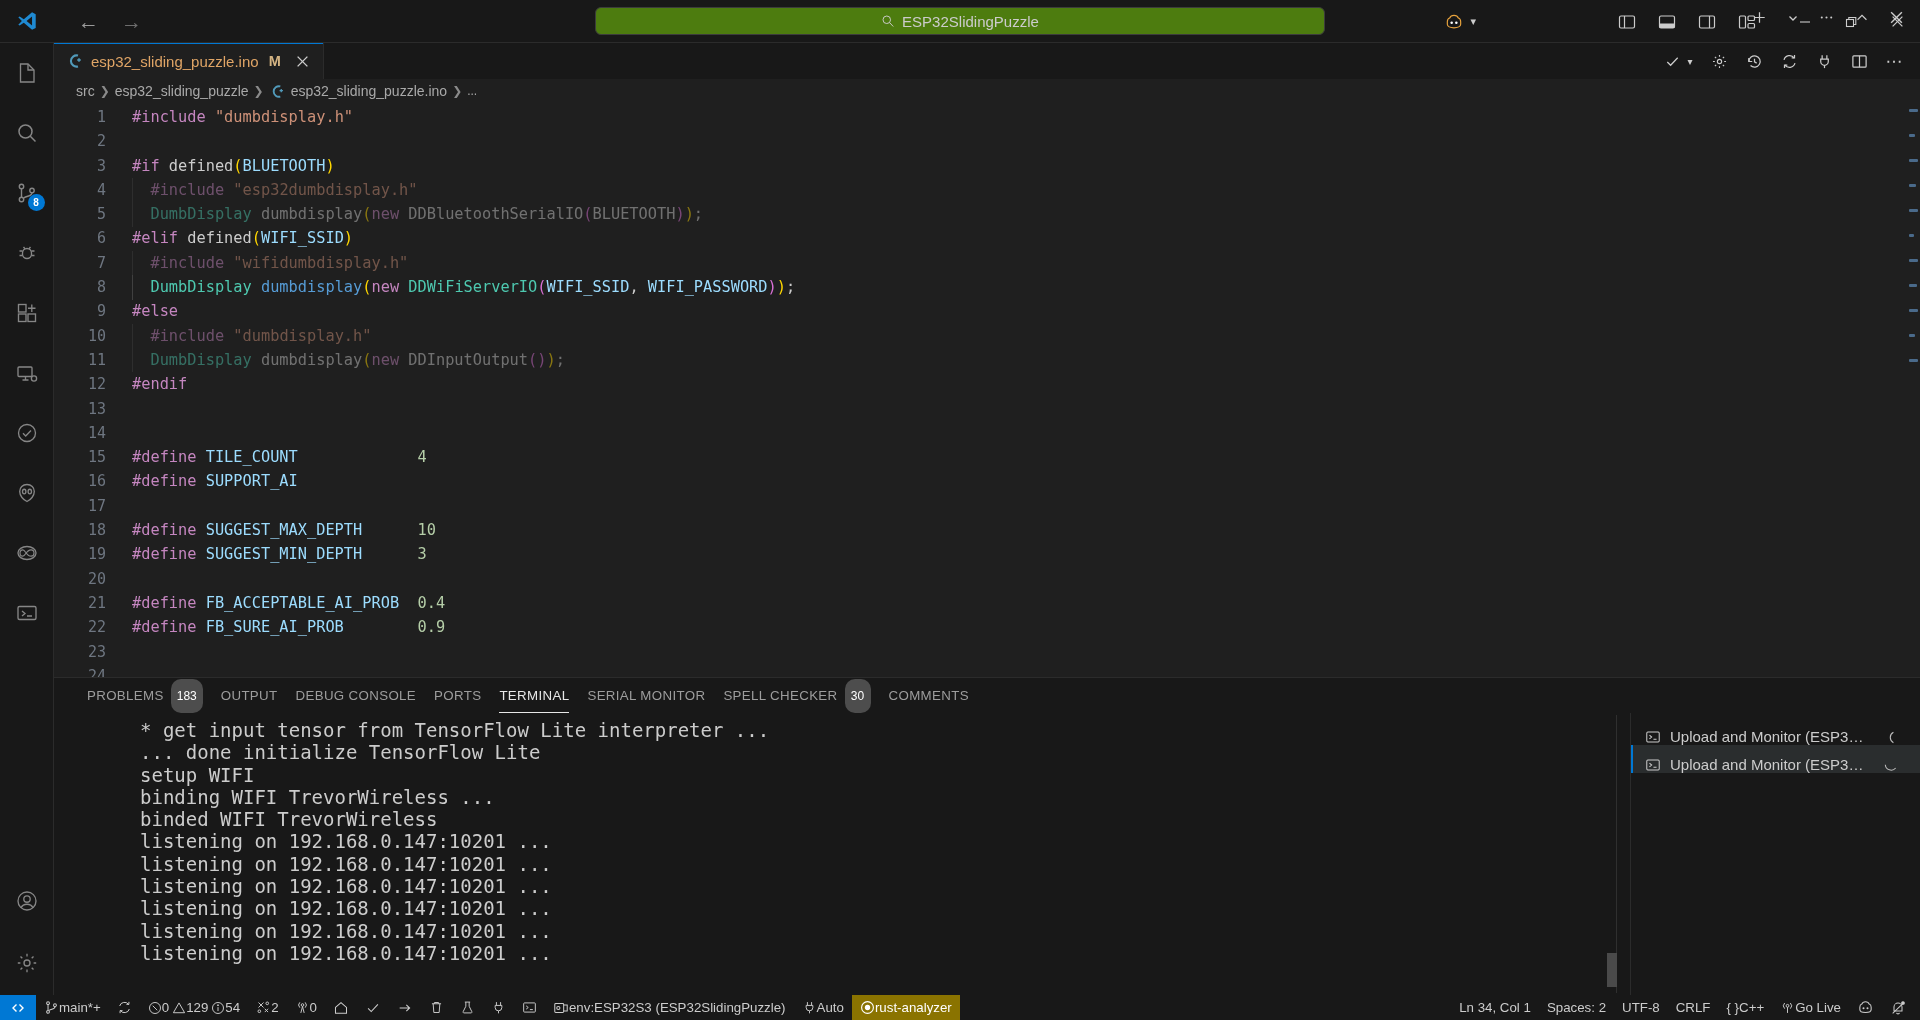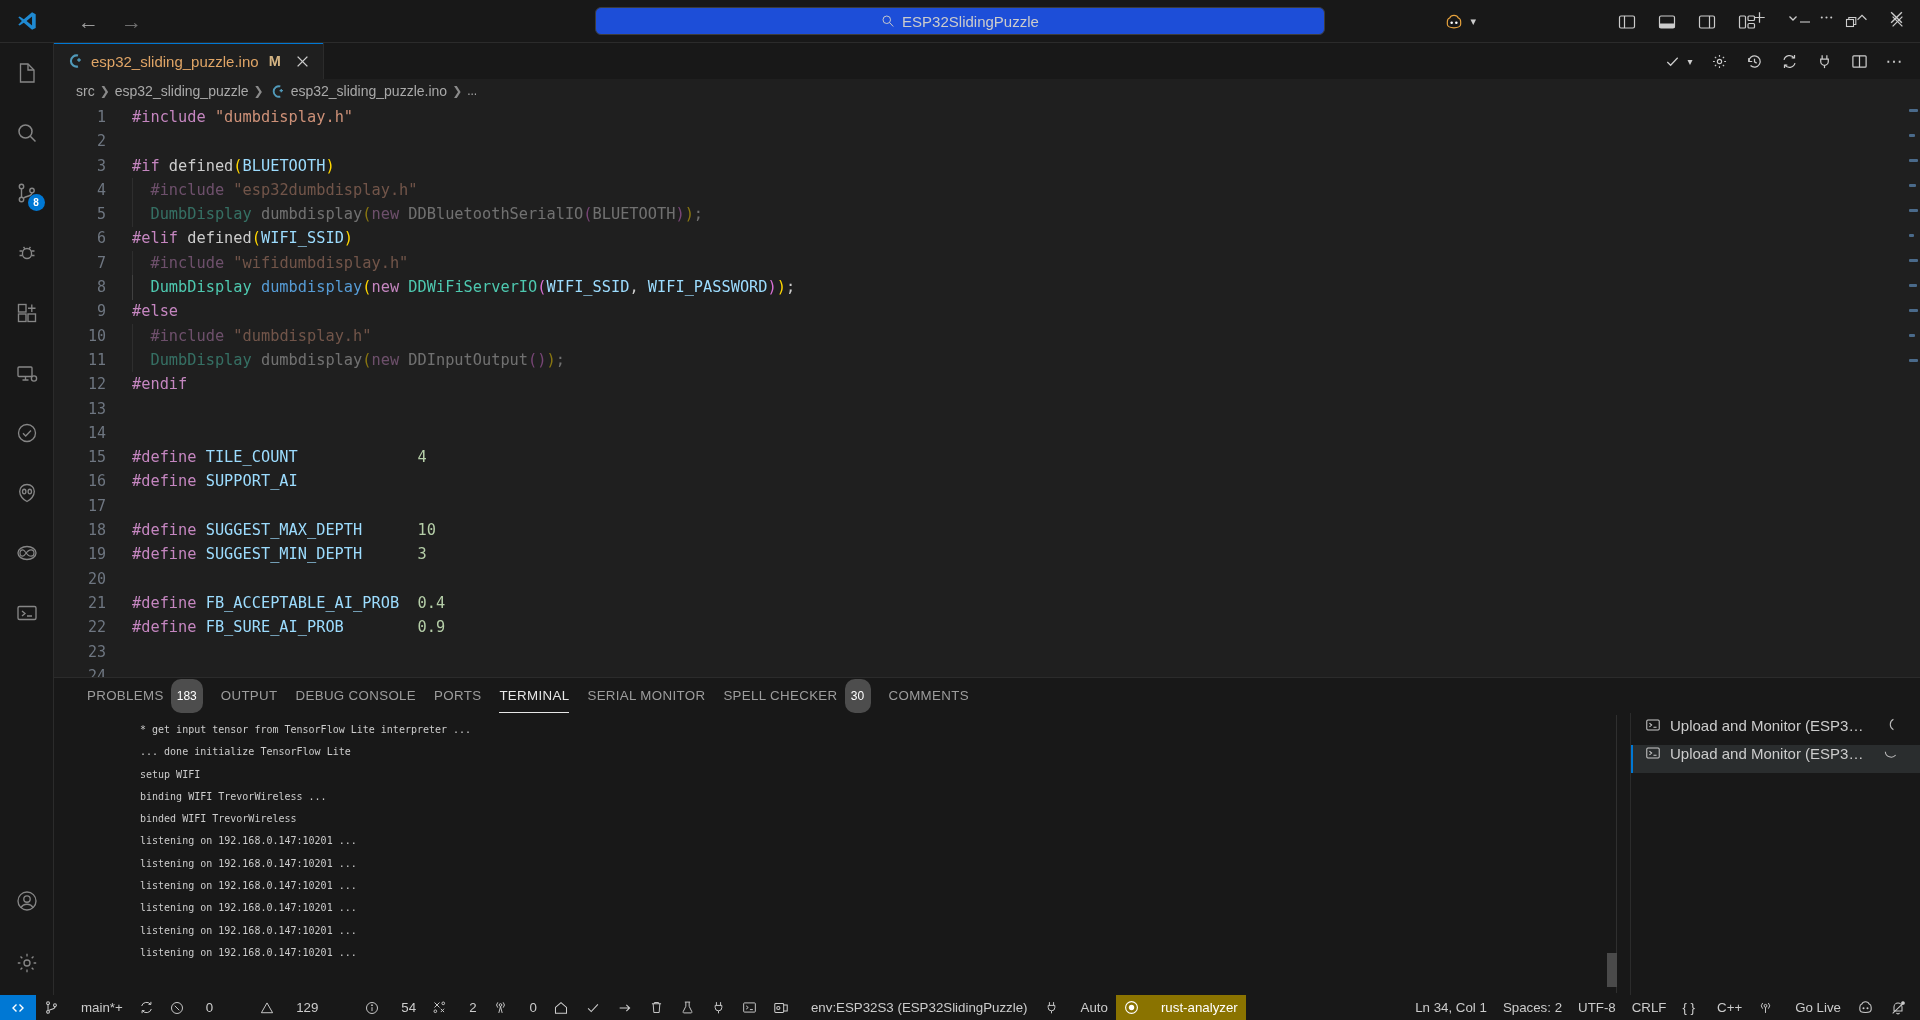--- a/index.html
+++ b/index.html
@@ -22,21 +22,21 @@
   .menu { display: flex; align-items: center; gap: 0px; }
   .menu-item {
     font-size: 16.5px; color: #cccccc; padding: 4px 11px; border-radius: 4px; cursor: default;
     white-space: nowrap;
   }
   .nav-arrows { display: flex; align-items: center; gap: 22px; margin-left: 24px; color: #9a9a9a; }
   .arrow { font-size: 21px; line-height: 1; }
   .arrow.fwd { color: #6e6e6e; }
   .cmdcenter {
     position: absolute; left: 50%; transform: translateX(-50%);
-    width: 730px; height: 28px; background: #1d4ed8; border: 1px solid #3c3c3c;
+    width: 730px; height: 28px; background: #4d7c0f; border: 1px solid #3c3c3c;
     border-radius: 6px; display: flex; align-items: center; justify-content: center;
     gap: 7px; font-size: 15px; color: #cccccc;
   }
   .cmdcenter .mag { font-size: 14px; color: #cccccc; }
   .title-right { position: absolute; right: 0; top: 0; height: 43px; display: flex; align-items: center; }
   .copilot-btn { display: flex; align-items: center; gap: 6px; padding: 0 12px; }
   .layout-icons { display: flex; align-items: center; gap: 22px; margin-left: 130px; }
   .winctl { display: flex; align-items: center; margin-left: 26px; }
   .winctl .wc { width: 46px; height: 43px; display: flex; align-items: center; justify-content: center; font-size: 15px; color: #cccccc; }
 
@@ -132,46 +132,46 @@
   .pbadge {
     background: #4d4d4d; color: #ffffff; border-radius: 10px; font-size: 12px;
     min-width: 26px; height: 34px; display: flex; align-items: center; justify-content: center;
     padding: 0 6px; letter-spacing: 0;
   }
   .panel-actions { position: absolute; right: 0; top: 0; height: 35px; display: flex; align-items: center; gap: 19px; padding-right: 16px; color: #cccccc; font-size: 15px; }
 
   .panel-main { flex: 1; display: flex; min-height: 0; }
   .terminal-out {
     flex: 1; padding: 6px 0 0 86px; font-family: "DejaVu Sans Mono", monospace;
-    font-size: 10px; line-height: 22.3px; color: #cccccc; white-space: pre; overflow: hidden;
+    font-size: 19px; line-height: 22.3px; color: #cccccc; white-space: pre; overflow: hidden;
     position: relative;
   }
   .term-scroll { position: absolute; right: 13px; top: 2px; bottom: 2px; width: 10px; }
   .term-thumb { position: absolute; right: 0; bottom: 6px; width: 10px; height: 34px; background: #4a4a4a; border-radius: 0; }
   .term-scroll-track { position: absolute; right: 0; top: 0; bottom: 0; width: 1px; background: #2f2f2f; }
 
   .terminal-list { width: 290px; min-width: 290px; border-left: 1px solid #2b2b2b; padding-top: 4px; }
   .tl-item {
-    height: 28px; display: flex; align-items: flex-start; gap: 9px; padding-left: 14px;
+    height: 28px; display: flex; align-items: flex-end; gap: 9px; padding-left: 14px;
     font-size: 15px; color: #cccccc; position: relative;
   }
   .tl-item.selected { background: #2a2d2e; }
   .tl-item.selected::before { content:""; position:absolute; left:0; top:0; bottom:0; width:2px; background:#0078d4; }
   .tl-spin { margin-left: auto; margin-right: 22px; color: #bbbbbb; font-size: 15px; }
 
   
   .statusbar {
     height: 25px; min-height: 25px; background: #181818; display: flex; align-items: center;
     font-size: 13.3px; color: #cccccc; overflow: hidden;
   }
   .sb-remote {
     background: #0078d4; color: #ffffff; height: 25px; display: flex; align-items: center;
     padding: 0 10px; font-size: 14px;
   }
-  .sb-item { display: flex; align-items: center; gap: 22px; padding: 0 8px; height: 25px; white-space: nowrap; }
+  .sb-item { display: flex; align-items: center; gap: 0; padding: 0 8px; height: 25px; white-space: nowrap; }
   .sb-item.hl { background: #8a7300; color: #ffffff; }
   .sb-right { margin-left: auto; display: flex; align-items: center; }
 
   svg { display: block; }
 </style>
 </head>
 <body>
 
 <div id="app">
 

